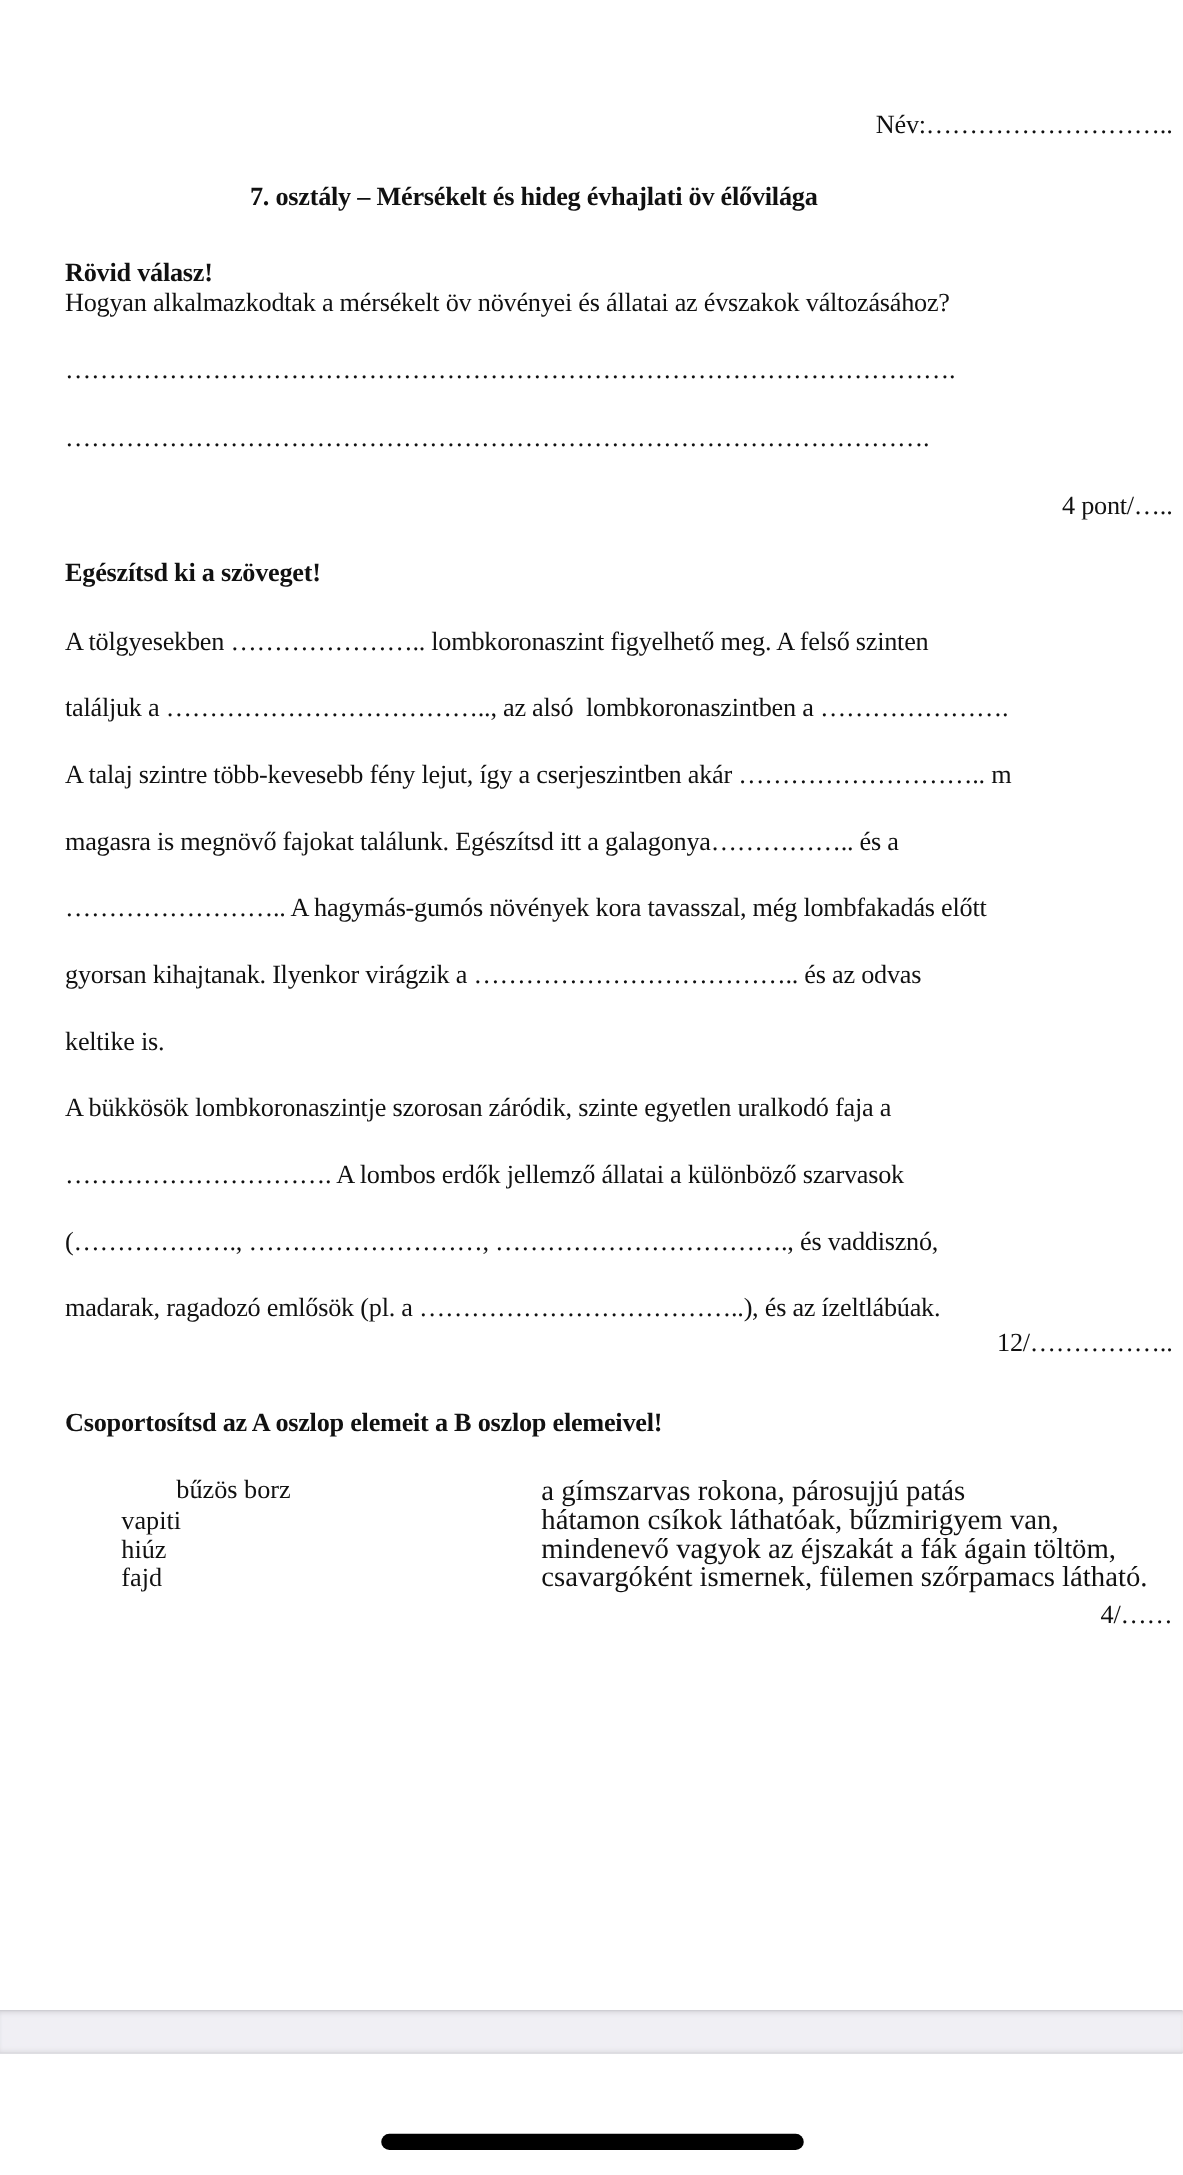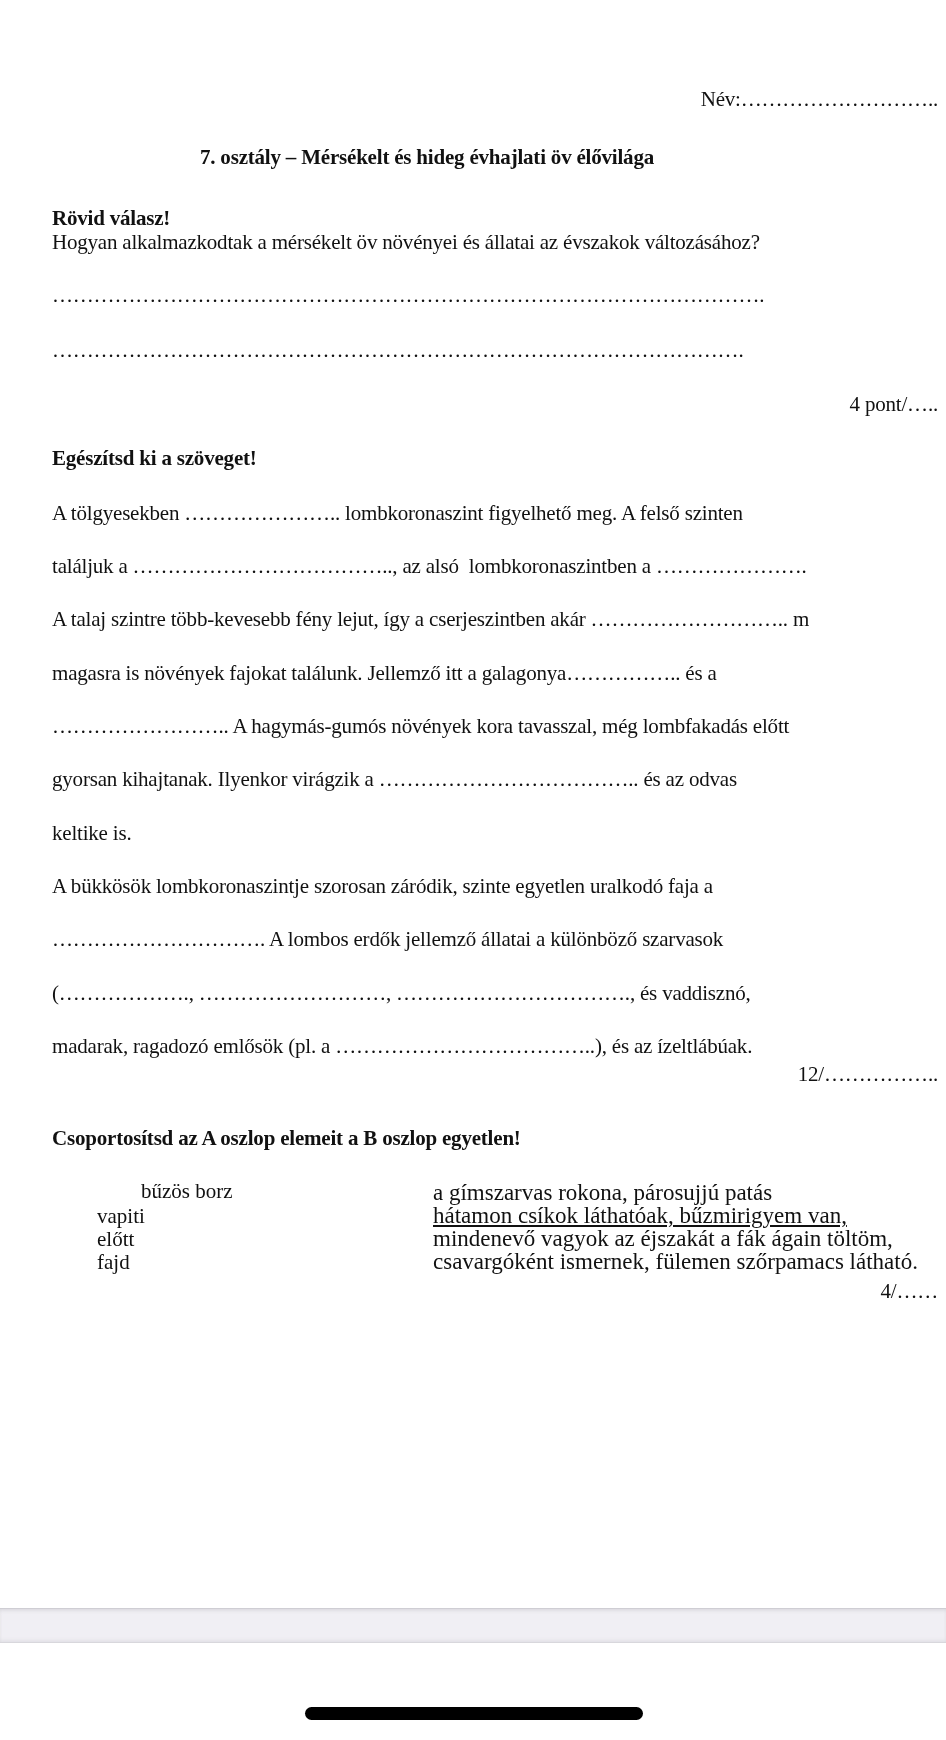--- a/index.html
+++ b/index.html
@@ -39,38 +39,38 @@
   <div class="line bold" style="top:205px;">Rövid válasz!</div>
   <div class="line" style="top:229px;">Hogyan alkalmazkodtak a mérsékelt öv növényei és állatai az évszakok változásához?</div>
   <div class="line" style="top:282px;">………………………………………………………………………………………….</div>
   <div class="line" style="top:337px;">……………………………………………………………………………………….</div>
   <div class="line right" style="top:391px;">4 pont/…..</div>
 
   <div class="line bold" style="top:445px;">Egészítsd ki a szöveget!</div>
   <div class="line" style="top:500px;">A tölgyesekben ………………….. lombkoronaszint figyelhető meg. A felső szinten</div>
   <div class="line" style="top:553px;">találjuk a ……………………………….., az alsó  lombkoronaszintben a ………………….</div>
   <div class="line" style="top:606px;">A talaj szintre több-kevesebb fény lejut, így a cserjeszintben akár ……………………….. m</div>
-  <div class="line" style="top:660px;">magasra is növények fajokat találunk. Jellemző itt a galagonya…………….. és a</div>
+  <div class="line" style="top:660px;">magasra is megnövő fajokat találunk. Egészítsd itt a galagonya…………….. és a</div>
   <div class="line" style="top:713px;">…………………….. A hagymás-gumós növények kora tavasszal, még lombfakadás előtt</div>
   <div class="line" style="top:766px;">gyorsan kihajtanak. Ilyenkor virágzik a ……………………………….. és az odvas</div>
   <div class="line" style="top:820px;">keltike is.</div>
   <div class="line" style="top:873px;">A bükkösök lombkoronaszintje szorosan záródik, szinte egyetlen uralkodó faja a</div>
   <div class="line" style="top:926px;">…………………………. A lombos erdők jellemző állatai a különböző szarvasok</div>
   <div class="line" style="top:980px;">(………………., ………………………, ……………………………., és vaddisznó,</div>
   <div class="line" style="top:1033px;">madarak, ragadozó emlősök (pl. a ………………………………..), és az ízeltlábúak.</div>
   <div class="line right" style="top:1061px;text-align:right;">12/……………..</div>
 
-  <div class="line bold" style="top:1125px;">Csoportosítsd az A oszlop elemeit a B oszlop egyetlen!</div>
+  <div class="line bold" style="top:1125px;">Csoportosítsd az A oszlop elemeit a B oszlop elemeivel!</div>
 
   <div class="col-a" style="top:1180px;margin-left:44px;">bűzös borz</div>
   <div class="col-a" style="top:1205px;">vapiti</div>
-  <div class="col-a" style="top:1228px;">előtt</div>
+  <div class="col-a" style="top:1228px;">hiúz</div>
   <div class="col-a" style="top:1251px;">fajd</div>
 
   <div class="col-b" style="top:1182px;">a gímszarvas rokona, párosujjú patás</div>
-  <div class="col-b" style="top:1205px;text-decoration:underline;">hátamon csíkok láthatóak, bűzmirigyem van,</div>
+  <div class="col-b" style="top:1205px;">hátamon csíkok láthatóak, bűzmirigyem van,</div>
   <div class="col-b" style="top:1228px;">mindenevő vagyok az éjszakát a fák ágain töltöm,</div>
   <div class="col-b" style="top:1251px;">csavargóként ismernek, fülemen szőrpamacs látható.</div>
   <div class="line right" style="top:1278px;">4/……</div>
 </div>
 
 <div class="gray-band"></div>
 <div class="home-indicator"></div>
 
 </body></html>

